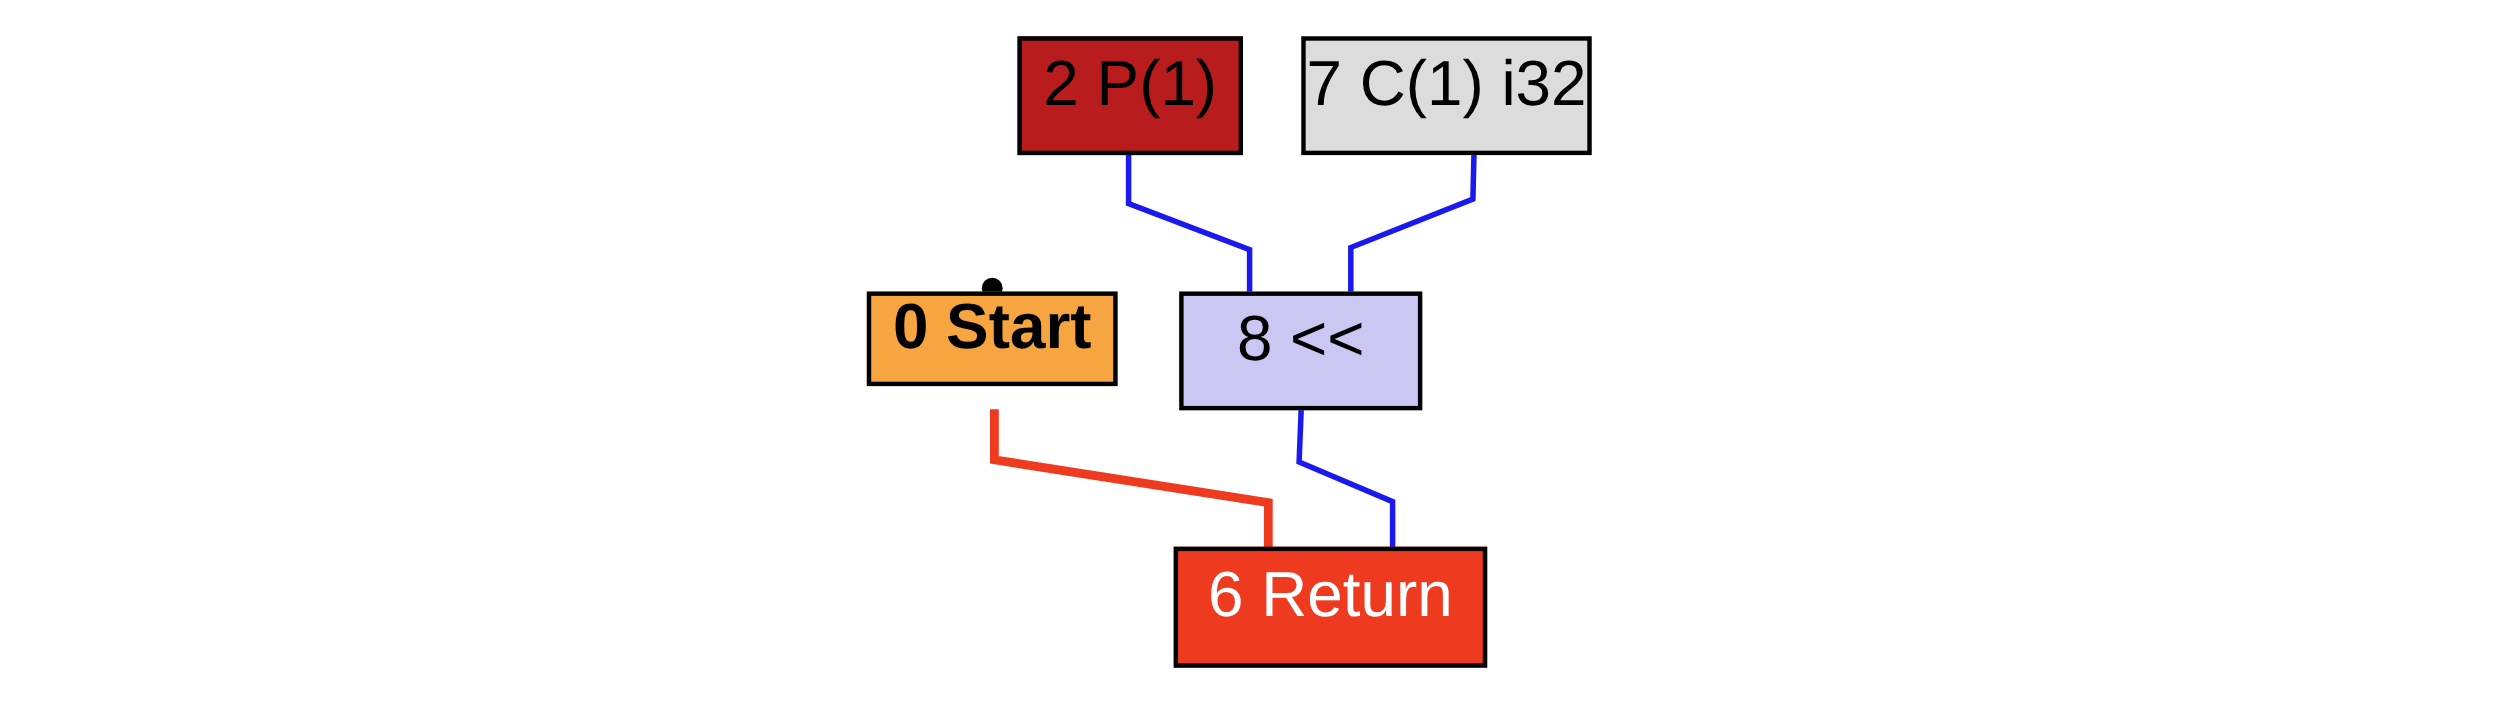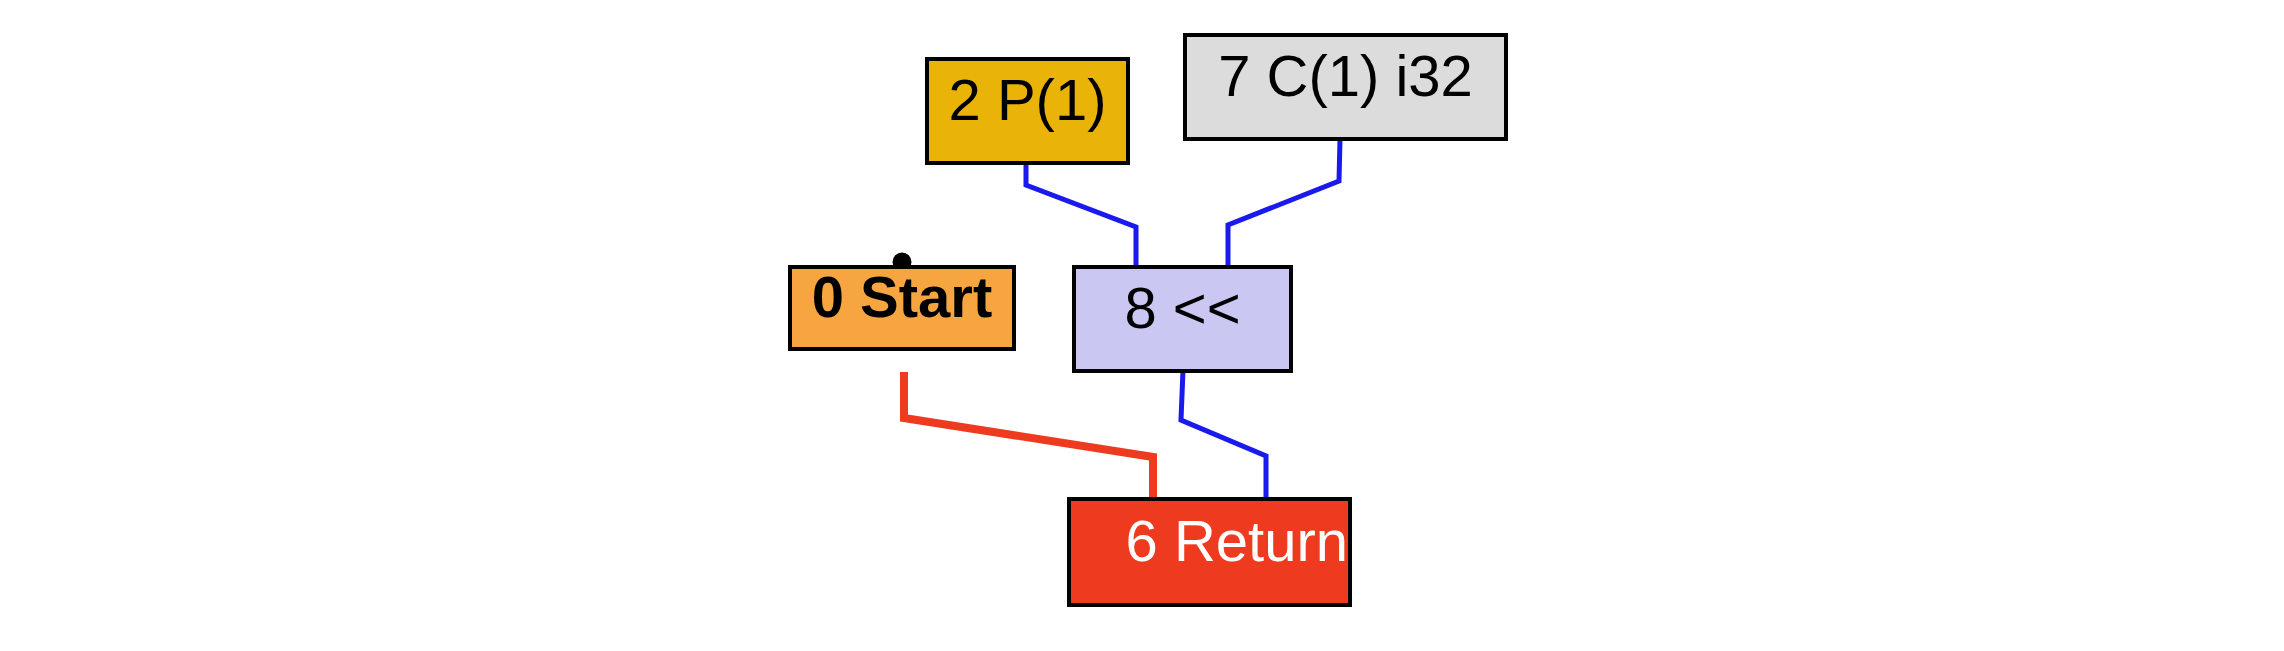--- a/index.html
+++ b/index.html
@@ -34,21 +34,21 @@
     font-size: 58px;
     line-height: 1;
     color: #000000;
     white-space: nowrap;
   }
   .node .label {
     transform: translateY(-11px);
   }
   
   .n-param   { left: 925px;  top: 33px;  width: 205px; height: 108px; }
-  .n-const   { left: 1183px; top: 33px;  width: 325px; height: 108px; }
+  .n-const   { left: 1183px; top: 33px;  width: 264px; height: 108px; }
   .n-start   { left: 788px;  top: 265px; width: 228px; height: 86px; font-weight: bold; }
   .n-shl     { left: 1072px; top: 265px; width: 221px; height: 108px; }
   .n-return  { left: 1067px; top: 497px; width: 285px; height: 110px; }
   .n-return .label { color: #ffffff; }
   .edge { fill: none; }
   .edge-data { stroke-width: 5; }
   .edge-control { stroke-width: 8; }
 </style>
 </head>
 <body>
@@ -56,33 +56,33 @@
 <div id="canvas">
 
   <svg id="edge-layer" viewBox="0 0 2284 651" xmlns="http://www.w3.org/2000/svg">
     <polyline class="edge edge-data" points="1026,139 1026,185 1136,227 1136,267" stroke="#1a1aee"></polyline>
     <polyline class="edge edge-data" points="1340,139 1339,181 1228,225 1228,267" stroke="#1a1aee"></polyline>
     <polyline class="edge edge-control" points="904,372 904,418 1153,457 1153,499" stroke="#ee3b20"></polyline>
     <polyline class="edge edge-data" points="1183,370 1181,420 1266,456 1266,499" stroke="#1a1aee"></polyline>
     <circle cx="902" cy="262" r="9.5" fill="#000000"></circle>
   </svg>
 
-  <div class="node n-param" style="background: #eab308; margin-top: 24px;">
+  <div class="node n-param" style="background: #b91c1c;">
     <span class="label">2 P(1)</span>
   </div>
 
   <div class="node n-const" style="background: rgb(220, 220, 220);">
     <span class="label">7 C(1) i32</span>
   </div>
 
   <div class="node n-start" style="background: rgb(246, 165, 64);">
     <span class="label">0 Start</span>
   </div>
 
   <div class="node n-shl" style="background: rgb(202, 199, 242);">
     <span class="label">8 &lt;&lt;</span>
   </div>
 
-  <div class="node n-return" style="background: rgb(238, 59, 32); justify-content: flex-end;">
+  <div class="node n-return" style="background: rgb(238, 59, 32);">
     <span class="label">6 Return</span>
   </div>
 
 </div>
 
 </body></html>

